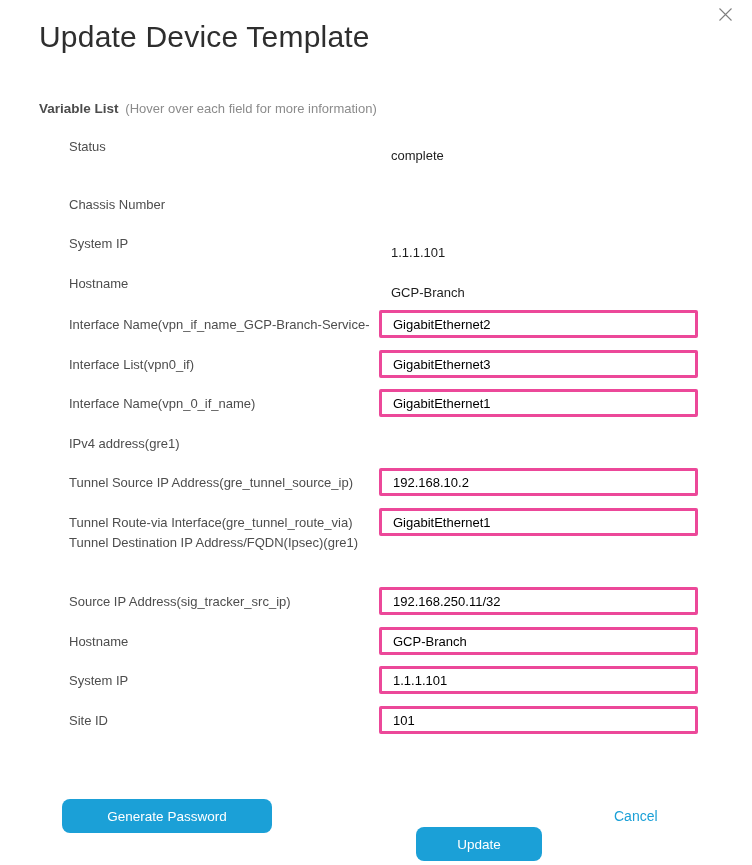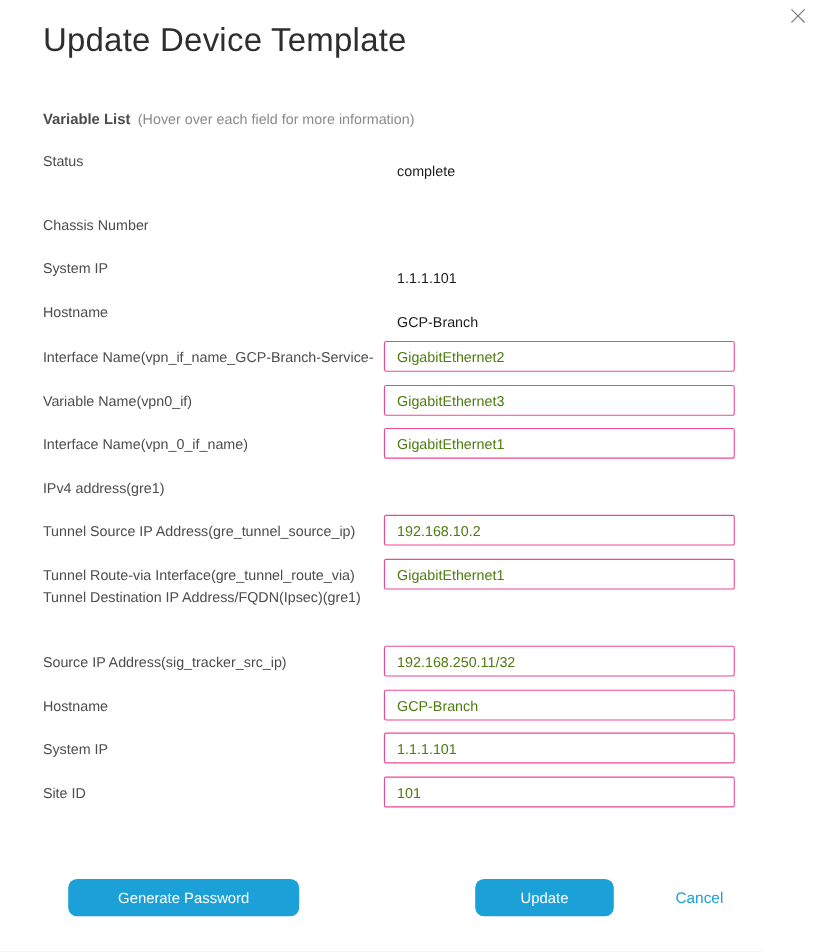--- a/index.html
+++ b/index.html
@@ -58,60 +58,61 @@
   .row-static { height: 16px; }
   .row-input  { height: 28px; }
 
   .field-label {
     width: 310px;
     flex: none;
     font-size: 13px;
     color: #4d4d4d;
     white-space: nowrap;
     overflow: hidden;
+    margin-left: 30px;
   }
 
   .field-value {
     width: 319px;
     flex: none;
     padding-left: 12px;
     font-size: 13px;
     color: #1d1d1d;
     white-space: nowrap;
     margin-top: 18px;
   }
 
   .field-input {
     width: 319px;
     height: 28px;
     flex: none;
-    border: 1px solid #ec4899;
+    border: 3px solid #ec4899;
     border-radius: 2px;
     background: #ffffff;
     padding: 0 11px;
     font-family: "Liberation Sans", sans-serif;
     font-size: 13px;
-    color: #4d7c0f;
+    color: #000000;
     outline: none;
   }
 
   .btn {
     position: absolute;
     top: 799px;
     height: 34px;
     background: var(--accent);
     color: #ffffff;
     border: none;
     border-radius: 8px;
     font-family: "Liberation Sans", sans-serif;
     font-size: 13.5px;
     cursor: pointer;
   }
   .btn-generate { left: 22px;  width: 210px; margin-left: 40px; }
-  .btn-update   { left: 432px; width: 126px; }
+  .btn-update   { left: 416px; width: 126px; margin-top: 28px; }
 
   .link-cancel {
     position: absolute;
     left: 614px;
     top: 808px;
     font-size: 14px;
     color: var(--accent);
     text-decoration: none;
     cursor: pointer;
   }
@@ -149,21 +150,21 @@
   <div class="row row-static" style="top:275px">
     <div class="field-label">Hostname</div>
     <div class="field-value">GCP-Branch</div>
   </div>
 
   <div class="row row-input" style="top:310px">
     <div class="field-label">Interface Name(vpn_if_name_GCP-Branch-Service-</div>
     <input class="field-input" type="text" value="GigabitEthernet2" style="">
   </div>
   <div class="row row-input" style="top:350px">
-    <div class="field-label">Variable Name(vpn0_if)</div>
+    <div class="field-label">Interface List(vpn0_if)</div>
     <input class="field-input" type="text" value="GigabitEthernet3" style="">
   </div>
   <div class="row row-input" style="top:389px">
     <div class="field-label">Interface Name(vpn_0_if_name)</div>
     <input class="field-input" type="text" value="GigabitEthernet1" style="">
   </div>
   <div class="row row-input" style="top:429px">
     <div class="field-label">IPv4 address(gre1)</div>
   </div>
   <div class="row row-input" style="top:468px">

